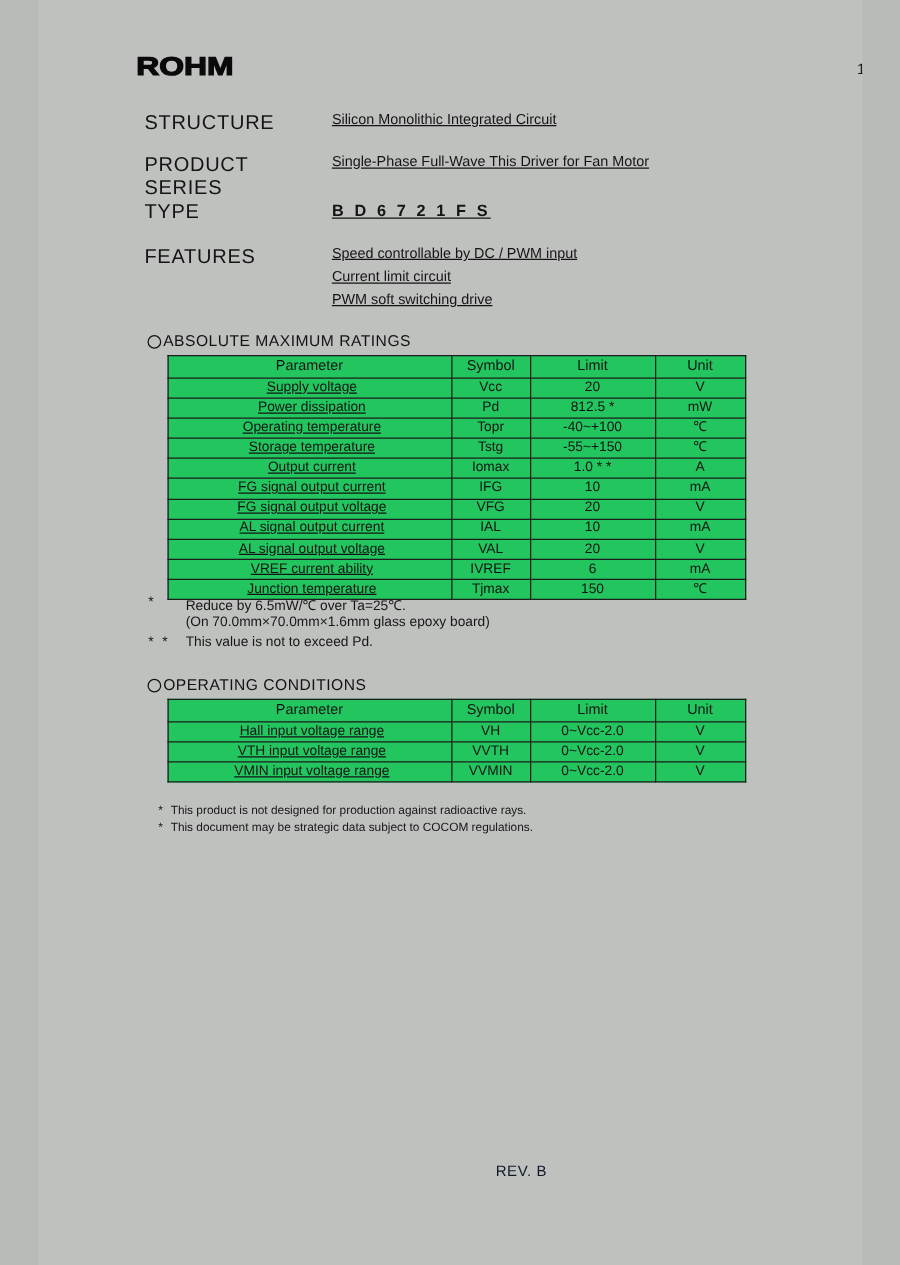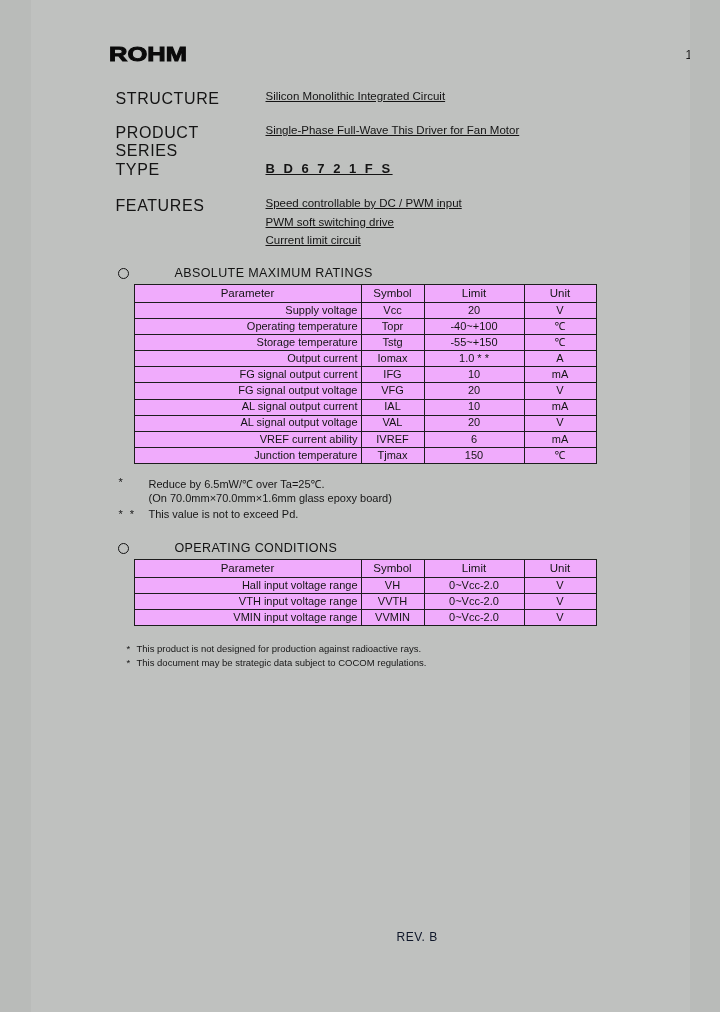--- a/index.html
+++ b/index.html
@@ -23,35 +23,35 @@
   .field .lbl{
     position:absolute;left:0;top:0;width:150px;
     font-size:16px;letter-spacing:0.6px;color:#141414;
   }
   .field .val{position:absolute;left:150px;top:0;width:420px;font-size:11.5px;color:#141414;text-decoration:underline;}
   .field .val .line{height:18.5px;white-space:nowrap;}
   .type-val{font-size:13px;font-weight:700;letter-spacing:2.5px;}
   
   .section-title{
     position:absolute;left:87px;font-size:12.5px;letter-spacing:0.4px;color:#131313;
-    display:flex;align-items:center;gap:44px;
+    display:flex;align-items:center;
   }
   .circle{
     display:inline-block;width:9px;height:9px;border:1.4px solid #131313;
     border-radius:50%;margin-right:2px;flex:0 0 auto;
   }
   
-  table{border-collapse:collapse;table-layout:fixed;position:absolute;left:103px;background:#f0abfc;}
+  table{border-collapse:collapse;table-layout:fixed;position:absolute;left:103px;background:#22c55e;}
   th,td{
     border:1.6px solid #1d1d1d;font-size:11px;font-weight:400;
     padding:0 3px;height:15.1px;line-height:1.05;text-align:center;
     white-space:nowrap;overflow:hidden;color:#141414;
   }
   th{font-size:11.5px;height:17px;}
-  td.param{text-align:right;padding-left:7px;}
+  td.param{text-align:center;padding-left:7px;text-decoration:underline;}
   
   .notes{position:absolute;font-size:11px;color:#161616;}
   .note-line{display:flex;height:15.8px;align-items:flex-start;}
   .note-marker{width:30px;flex:0 0 auto;letter-spacing:2px;}
   .notes.small{font-size:9.5px;}
   .notes.small .note-line{height:13.5px;}
   .notes.small .note-marker{width:10px;letter-spacing:0;}
   .rev{position:absolute;left:366px;top:930px;font-size:12px;letter-spacing:0.5px;color:#0f172a;}
 </style>
 </head>
@@ -80,22 +80,22 @@
     <div class="lbl">TYPE</div>
     <div class="val">
         <div class="line type-val">B D 6 7 2 1 F S</div>
       </div>
   </div>
 
   <div class="field" style="top:197px;">
     <div class="lbl">FEATURES</div>
     <div class="val">
       <div class="line">Speed controllable by DC / PWM input</div>
+      <div class="line">Current limit circuit</div>
       <div class="line">PWM soft switching drive</div>
-      <div class="line">Current limit circuit</div>
     </div>
   </div>
 
   <div class="section-title" style="top:266px;">
     <span class="circle"></span>
     <span>ABSOLUTE MAXIMUM RATINGS</span>
   </div>
 
   <table style="top:284px;">
     <colgroup>
@@ -113,20 +113,26 @@
       </tr>
     </thead>
     <tbody>
         <tr>
           <td class="param">Supply voltage</td>
           <td>Vcc</td>
           <td>20</td>
           <td>V</td>
         </tr>
         <tr>
+          <td class="param">Power dissipation</td>
+          <td>Pd</td>
+          <td>812.5 *</td>
+          <td>mW</td>
+        </tr>
+        <tr>
           <td class="param">Operating temperature</td>
           <td>Topr</td>
           <td>-40~+100</td>
           <td>℃</td>
         </tr>
         <tr>
           <td class="param">Storage temperature</td>
           <td>Tstg</td>
           <td>-55~+150</td>
           <td>℃</td>

